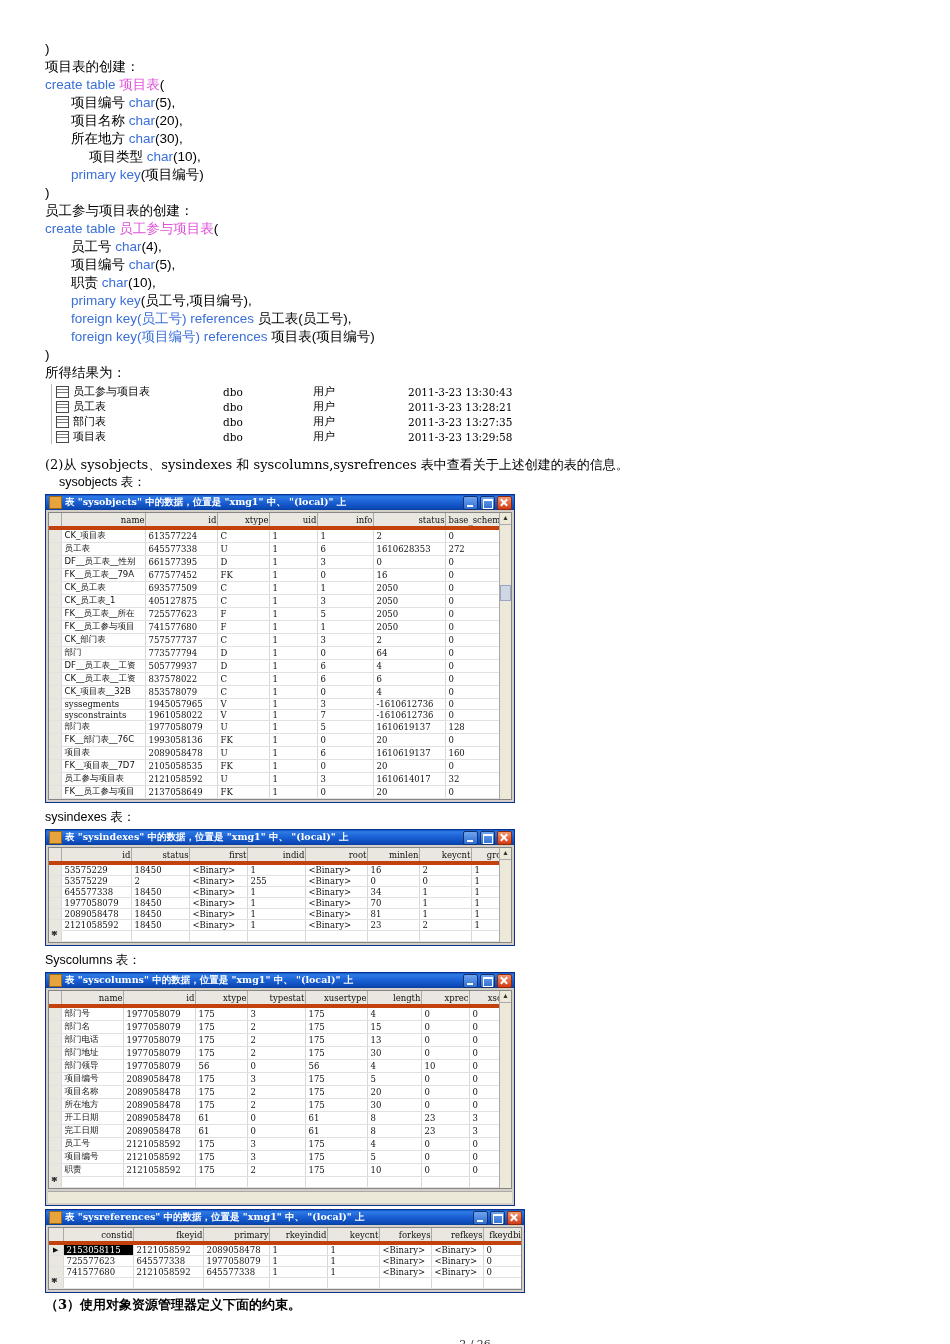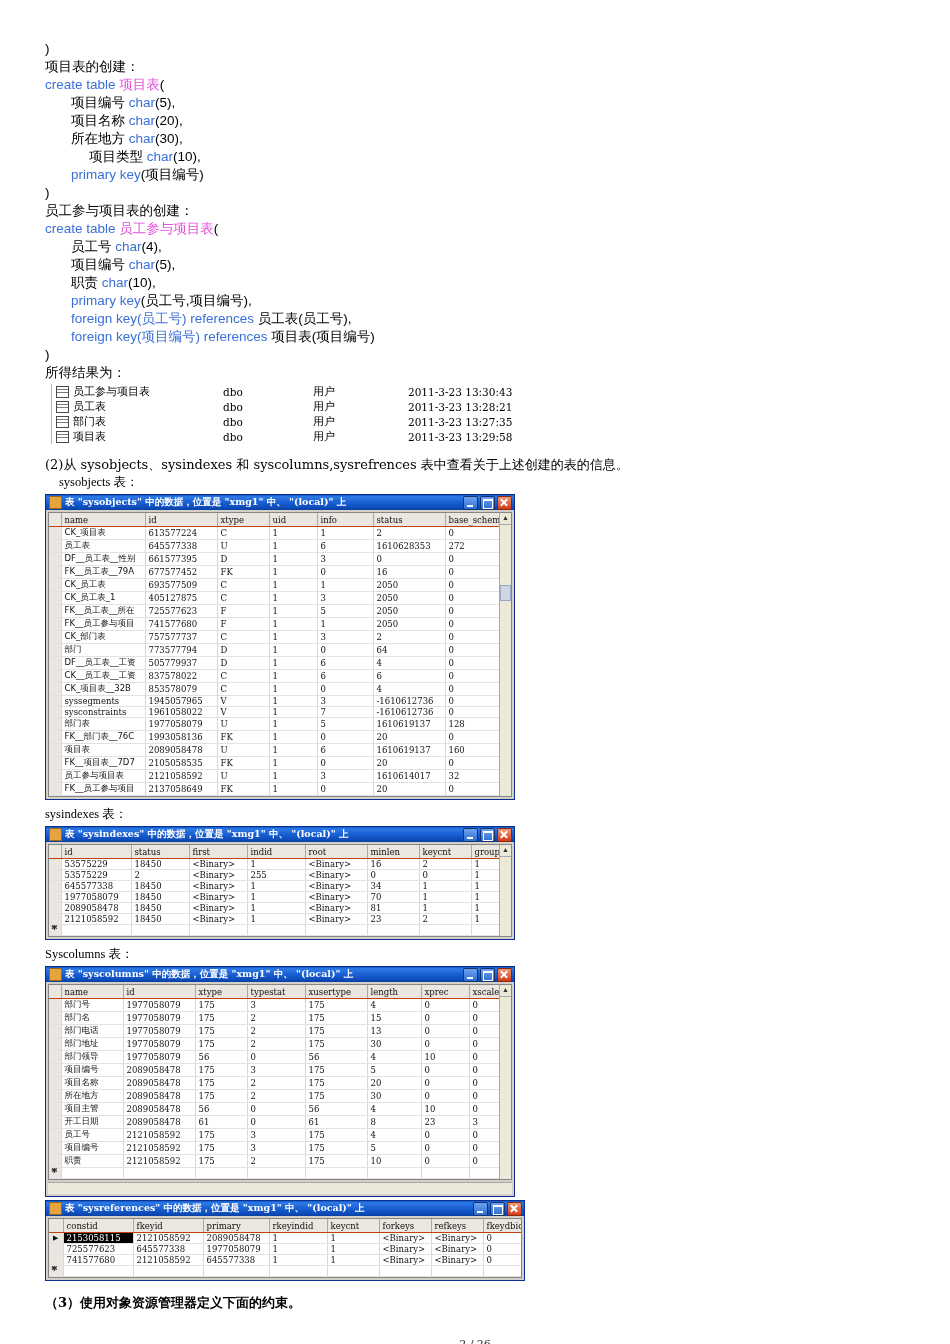--- a/index.html
+++ b/index.html
@@ -48,40 +48,40 @@
   .wb i{position:absolute;display:block;background:#fff;}
   .wb.min i{left:3px;bottom:2px;width:6px;height:2px;}
   .wb.max i{left:2px;top:2px;width:8px;height:7px;background:transparent;border:1px solid #fff;border-top-width:2px;}
   .wb.close i{left:5px;top:1px;width:2px;height:9px;transform:rotate(45deg);}
   .wb.close i+i{transform:rotate(-45deg);}
 
   .grid-wrap{background:#fff;border:1px solid #868686;margin:2px;position:relative;overflow:hidden;}
   table.grid{border-collapse:collapse;width:100%;table-layout:fixed;
     font-family:"DejaVu Serif",serif;font-size:8.5px;color:#111;}
   table.grid th{
-    background:#e9e7df;border-right:1px solid #a9a9a9;border-bottom:1px solid #c2410c;
-    text-align:left;font-weight:normal;padding:1px 0 1px 3px;height:11px;
+    background:#e9e7df;border-right:1px solid #a9a9a9;border-bottom:4px solid #c2410c;
+    text-align:right;font-weight:normal;padding:1px 0 1px 3px;height:11px;
     font-family:"DejaVu Serif",serif;font-size:8.5px;white-space:nowrap;overflow:hidden;
   }
   table.grid td{
     border-right:1px solid #d8d8d8;border-bottom:1px solid #e2e2e2;
     padding:0 0 0 3px;height:10px;white-space:nowrap;overflow:hidden;
   }
   table.grid td.cjk,table.grid th.cjk{font-family:"DejaVu Sans",sans-serif;font-size:8.5px;}
   .gutter{width:12px;background:#e9e7df;border-right:1px solid #a9a9a9;}
   td.gutter{border-bottom:1px solid #d0cec6;}
   .sel{background:#000;color:#fff;}
   .newrow td.gutter{position:relative;}
   .newrow td.gutter::after{content:"✱";position:absolute;left:2px;top:-2px;font-size:8px;color:#333;}
   .vscroll{position:absolute;right:0;top:0;width:11px;bottom:0;background:#ece9d8;border-left:1px solid #a9a9a9;}
   .vscroll .arr{height:11px;border-bottom:1px solid #a9a9a9;text-align:center;font-size:7px;line-height:11px;color:#333;}
   .vscroll .thumb2{height:14px;background:#cfd6e6;border:1px solid #9aa7c4;margin-top:60px;}
   .hscroll{height:11px;background:#ece9d8;border-top:1px solid #a9a9a9;margin:0 2px 2px 2px;}
 
-  .caption{font-family:Liberation Serif, serif;font-size:12.5px;margin-top:6px;}
+  .caption{font-family:Liberation Sans, sans-serif;font-size:12.5px;margin-top:6px;}
   .footer{position:absolute;left:0;right:0;top:1290px;text-align:center;
           font-family:"DejaVu Serif",serif;font-size:11px;color:#333;margin-top:48px;}
 </style>
 </head>
 <body>
 
 <div class="page">
 <div class="doc">
 
   <div class="line">)</div>
@@ -683,32 +683,32 @@
                 <td>2089058478</td>
                 <td>175</td>
                 <td>2</td>
                 <td>175</td>
                 <td>30</td>
                 <td>0</td>
                 <td>0</td>
               </tr>
               <tr>
                 <td class="gutter"></td>
-                <td class="cjk">项目主管</td>
+                <td class="cjk">开工日期</td>
                 <td>2089058478</td>
-                <td>56</td>
-                <td>0</td>
-                <td>56</td>
-                <td>4</td>
-                <td>10</td>
-                <td>0</td>
-              </tr>
-              <tr>
-                <td class="gutter"></td>
-                <td class="cjk">开工日期</td>
+                <td>61</td>
+                <td>0</td>
+                <td>61</td>
+                <td>8</td>
+                <td>23</td>
+                <td>3</td>
+              </tr>
+              <tr>
+                <td class="gutter"></td>
+                <td class="cjk">完工日期</td>
                 <td>2089058478</td>
                 <td>61</td>
                 <td>0</td>
                 <td>61</td>
                 <td>8</td>
                 <td>23</td>
                 <td>3</td>
               </tr>
               <tr>
                 <td class="gutter"></td>
@@ -850,18 +850,18 @@
                 <td>&nbsp;</td>
                 <td>&nbsp;</td>
                 <td>&nbsp;</td>
                 <td>&nbsp;</td>
               </tr>
             </tbody>
       </table>
     </div>
   </div>
 
-  <div class="hei hei-b" style="margin-top:12px;">（3）使用对象资源管理器定义下面的约束。</div>
+  <div class="hei hei-b" style="margin-top:2px;">（3）使用对象资源管理器定义下面的约束。</div>
 
 </div>
 
 <div class="footer">2 / 26</div>
 </div>
 
 </body></html>

